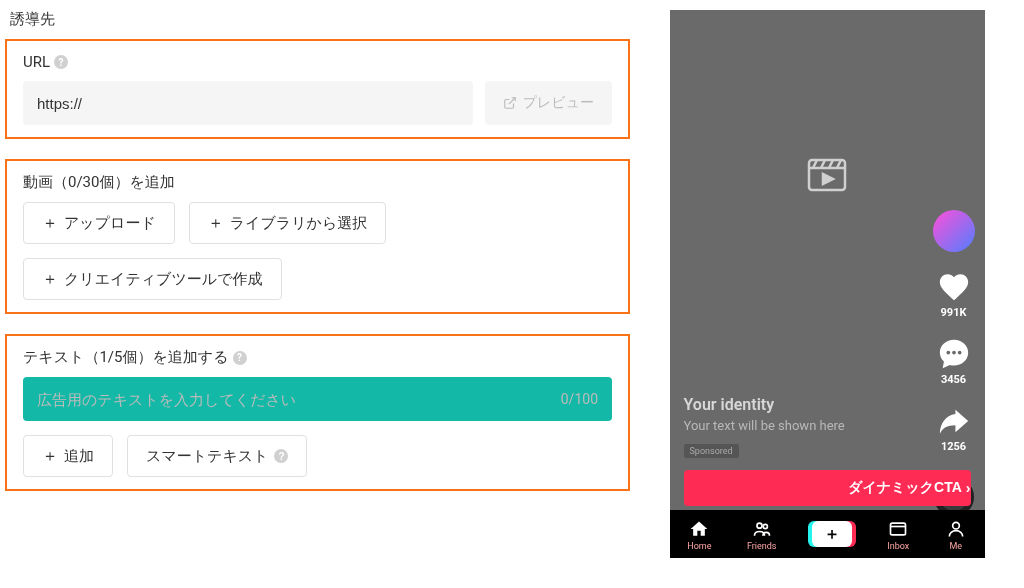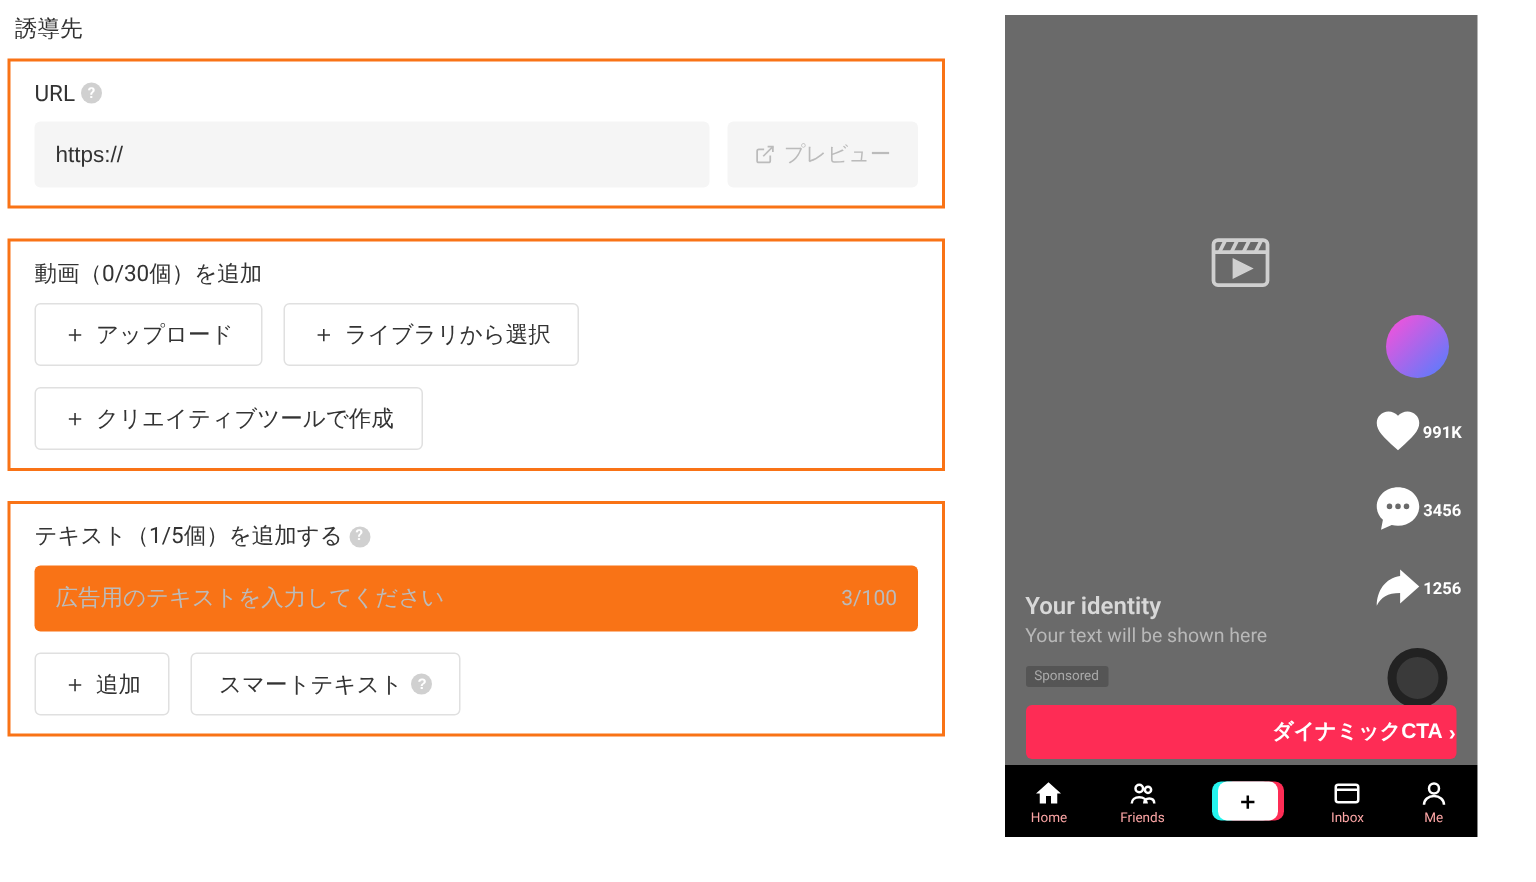--- a/index.html
+++ b/index.html
@@ -10,30 +10,30 @@
     .field-label { font-size: 15px; color: #333; margin-bottom: 10px; display: flex; align-items: center; gap: 4px; }
     .help-icon { display: inline-flex; align-items: center; justify-content: center; width: 14px; height: 14px; border-radius: 50%; background: #d0d0d0; color: #fff; font-size: 10px; font-weight: bold; }
     .url-row { display: flex; gap: 12px; align-items: center; }
     .url-input { flex: 1; height: 44px; background: #f5f5f5; border: none; border-radius: 4px; padding: 0 14px; font-size: 15px; color: #333; outline: none; }
     .preview-btn { height: 44px; padding: 0 18px; background: #f5f5f5; border: none; border-radius: 4px; font-size: 14px; color: #bbb; display: flex; align-items: center; gap: 6px; cursor: not-allowed; }
     .button-row { display: flex; gap: 14px; flex-wrap: wrap; margin-bottom: 14px; }
     .button-row:last-child { margin-bottom: 0; }
     .action-btn { height: 42px; padding: 0 18px; background: #fff; border: 1px solid #e0e0e0; border-radius: 4px; font-size: 15px; color: #333; display: flex; align-items: center; gap: 6px; cursor: pointer; }
     .action-btn .plus { font-size: 16px; }
     .text-input-wrap { position: relative; margin-bottom: 14px; }
-    .text-input { width: 100%; height: 44px; background: #f97316; border: none; border-radius: 4px; padding: 0 70px 0 14px; font-size: 15px; color: #333; outline: none; font-family: Liberation Serif, serif; }
+    .text-input { width: 100%; height: 44px; background: #14b8a6; border: none; border-radius: 4px; padding: 0 70px 0 14px; font-size: 15px; color: #333; outline: none; }
     .text-input::placeholder { color: #bbb; }
     .char-count { position: absolute; right: 14px; top: 50%; transform: translateY(-50%); color: #bbb; font-size: 14px; }
     
     .right-panel { flex: 1; display: flex; justify-content: center; align-items: flex-start; padding-top: 10px; }
     .phone-preview { width: 315px; height: 548px; background: #6a6a6a; border-radius: 0; position: relative; overflow: hidden; }
     .video-placeholder-icon { position: absolute; top: 140px; left: 50%; transform: translateX(-50%); width: 48px; height: 48px; }
     .side-actions { position: absolute; right: 10px; top: 200px; display: flex; flex-direction: column; align-items: center; gap: 18px; }
     .profile-circle { width: 42px; height: 42px; border-radius: 50%; background: linear-gradient(135deg, #ff4fd8, #4f7fff); position: relative; }
-    .side-item { display: flex; flex-direction: row; align-items: center; color: #fff; }
+    .side-item { display: flex; flex-direction: column; align-items: center; color: #fff; }
     .heart-icon, .comment-icon, .share-icon { width: 34px; height: 34px; }
     .side-count { font-size: 11px; font-weight: bold; margin-top: 2px; }
     .disc-icon { width: 40px; height: 40px; border-radius: 50%; background: #3a3a3a; border: 6px solid #222; margin-top: 6px; }
     .content-area { position: absolute; bottom: 100px; left: 14px; right: 70px; color: #fff; }
     .identity-title { font-size: 16px; font-weight: 600; margin-bottom: 4px; color: #d8d8d8; }
     .text-placeholder { font-size: 13px; color: #b8b8b8; margin-bottom: 6px; }
     .sponsored-badge { display: inline-block; background: #555; color: #aaa; font-size: 9px; padding: 2px 6px; border-radius: 2px; }
     .cta-button { position: absolute; bottom: 52px; left: 14px; right: 14px; height: 36px; background: #fe2c55; border: none; border-radius: 4px; color: #fff; font-size: 14px; font-weight: 600; cursor: pointer; display: flex; align-items: center; justify-content: flex-end; gap: 4px; }
     .bottom-nav { position: absolute; bottom: 0; left: 0; right: 0; height: 48px; background: #000; display: flex; justify-content: space-around; align-items: center; }
     .nav-item { display: flex; flex-direction: column; align-items: center; color: #fca5a5; gap: 1px; }
@@ -88,21 +88,21 @@
     </div>
   </div>
 
   <div class="red-box">
     <div class="field-label">
       <span>テキスト（1/5個）を追加する</span>
       <span class="help-icon">?</span>
     </div>
     <div class="text-input-wrap">
       <input class="text-input" type="text" placeholder="広告用のテキストを入力してください" style="">
-      <span class="char-count">3/100</span>
+      <span class="char-count">0/100</span>
     </div>
     <div class="button-row">
       <button class="action-btn">
         <span class="plus">＋</span>
         <span>追加</span>
       </button>
       <button class="action-btn">
         <span>スマートテキスト</span>
         <span class="help-icon">?</span>
       </button>

